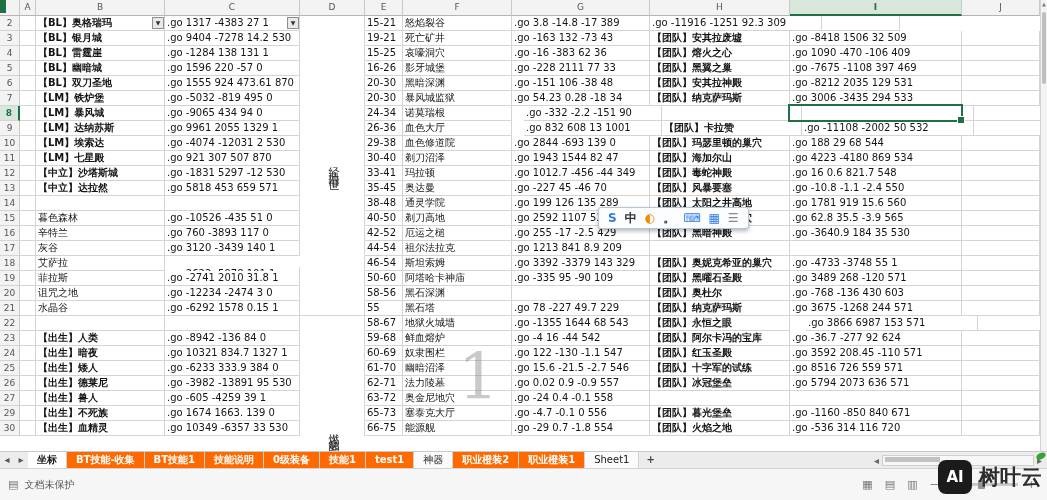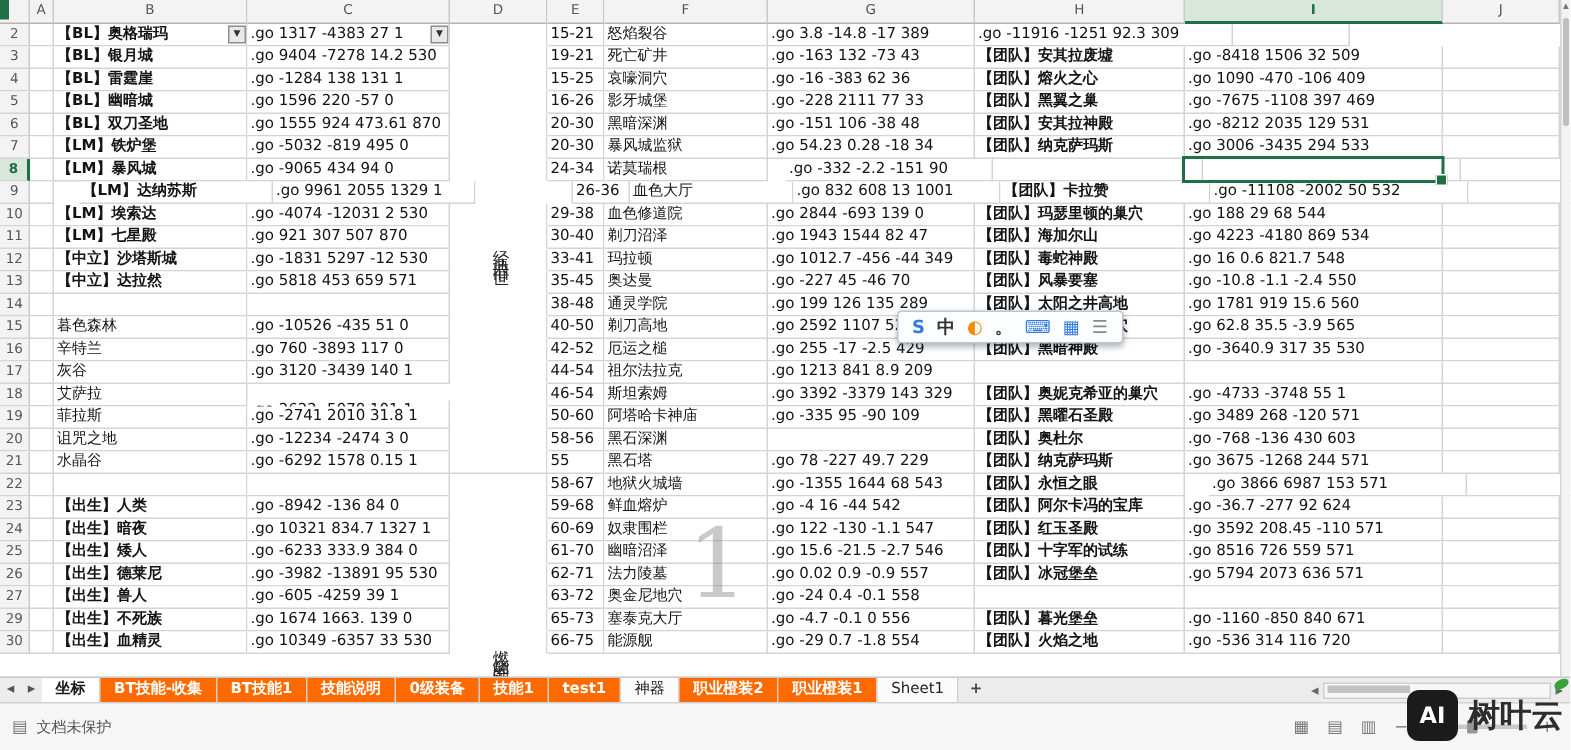--- a/index.html
+++ b/index.html
@@ -177,26 +177,26 @@
         <div class="c" style="width: 38px;">24-34</div>
         <div class="c" style="width: 109px;">诺莫瑞根</div>
         <div class="c" style="width: 138px; margin-left: 12px;">.go -332 -2.2 -151 90</div>
         <div class="c" style="width: 140px;"></div>
         <div class="c" style="width: 172px;"></div>
         <div class="c" style="width: 78px;"></div>
       </div>
       <div class="row">
         <div class="c rn" style="width: 20px;">9</div>
         <div class="c" style="width: 16px;"></div>
-        <div class="c bold" style="width: 129px; margin-left: 17px;">【LM】达纳苏斯</div>
+        <div class="c bold" style="width: 129px;">【LM】达纳苏斯</div>
         <div class="c" style="width: 135px;">.go 9961 2055 1329 1</div>
         <div class="c dcell" style="width: 65px;"></div>
         <div class="c" style="width: 38px;">26-36</div>
         <div class="c" style="width: 109px;">血色大厅</div>
-        <div class="c" style="width: 138px;">.go 832 608 13 1001</div>
+        <div class="c" style="width: 138px; margin-left: 12px;">.go 832 608 13 1001</div>
         <div class="c bold" style="width: 140px;">【团队】卡拉赞</div>
         <div class="c" style="width: 172px;">.go -11108 -2002 50 532</div>
         <div class="c" style="width: 78px;"></div>
       </div>
       <div class="row">
         <div class="c rn" style="width: 20px;">10</div>
         <div class="c" style="width: 16px;"></div>
         <div class="c bold" style="width: 129px;">【LM】埃索达</div>
         <div class="c" style="width: 135px;">.go -4074 -12031 2 530</div>
         <div class="c dcell" style="width: 65px;"></div>
@@ -275,21 +275,21 @@
       <div class="row">
         <div class="c rn" style="width: 20px;">16</div>
         <div class="c" style="width: 16px;"></div>
         <div class="c" style="width: 129px;">辛特兰</div>
         <div class="c" style="width: 135px;">.go 760 -3893 117 0</div>
         <div class="c dcell" style="width: 65px;"></div>
         <div class="c" style="width: 38px;">42-52</div>
         <div class="c" style="width: 109px;">厄运之槌</div>
         <div class="c" style="width: 138px;">.go 255 -17 -2.5 429</div>
         <div class="c bold" style="width: 140px;">【团队】黑暗神殿</div>
-        <div class="c" style="width: 172px;">.go -3640.9 317 35 530</div>
+        <div class="c" style="width: 172px;">.go -3640.9 184 35 530</div>
         <div class="c" style="width: 78px;"></div>
       </div>
       <div class="row">
         <div class="c rn" style="width: 20px;">17</div>
         <div class="c" style="width: 16px;"></div>
         <div class="c" style="width: 129px;">灰谷</div>
         <div class="c" style="width: 135px;">.go 3120 -3439 140 1</div>
         <div class="c dcell" style="width: 65px;"></div>
         <div class="c" style="width: 38px;">44-54</div>
         <div class="c" style="width: 109px;">祖尔法拉克</div>

